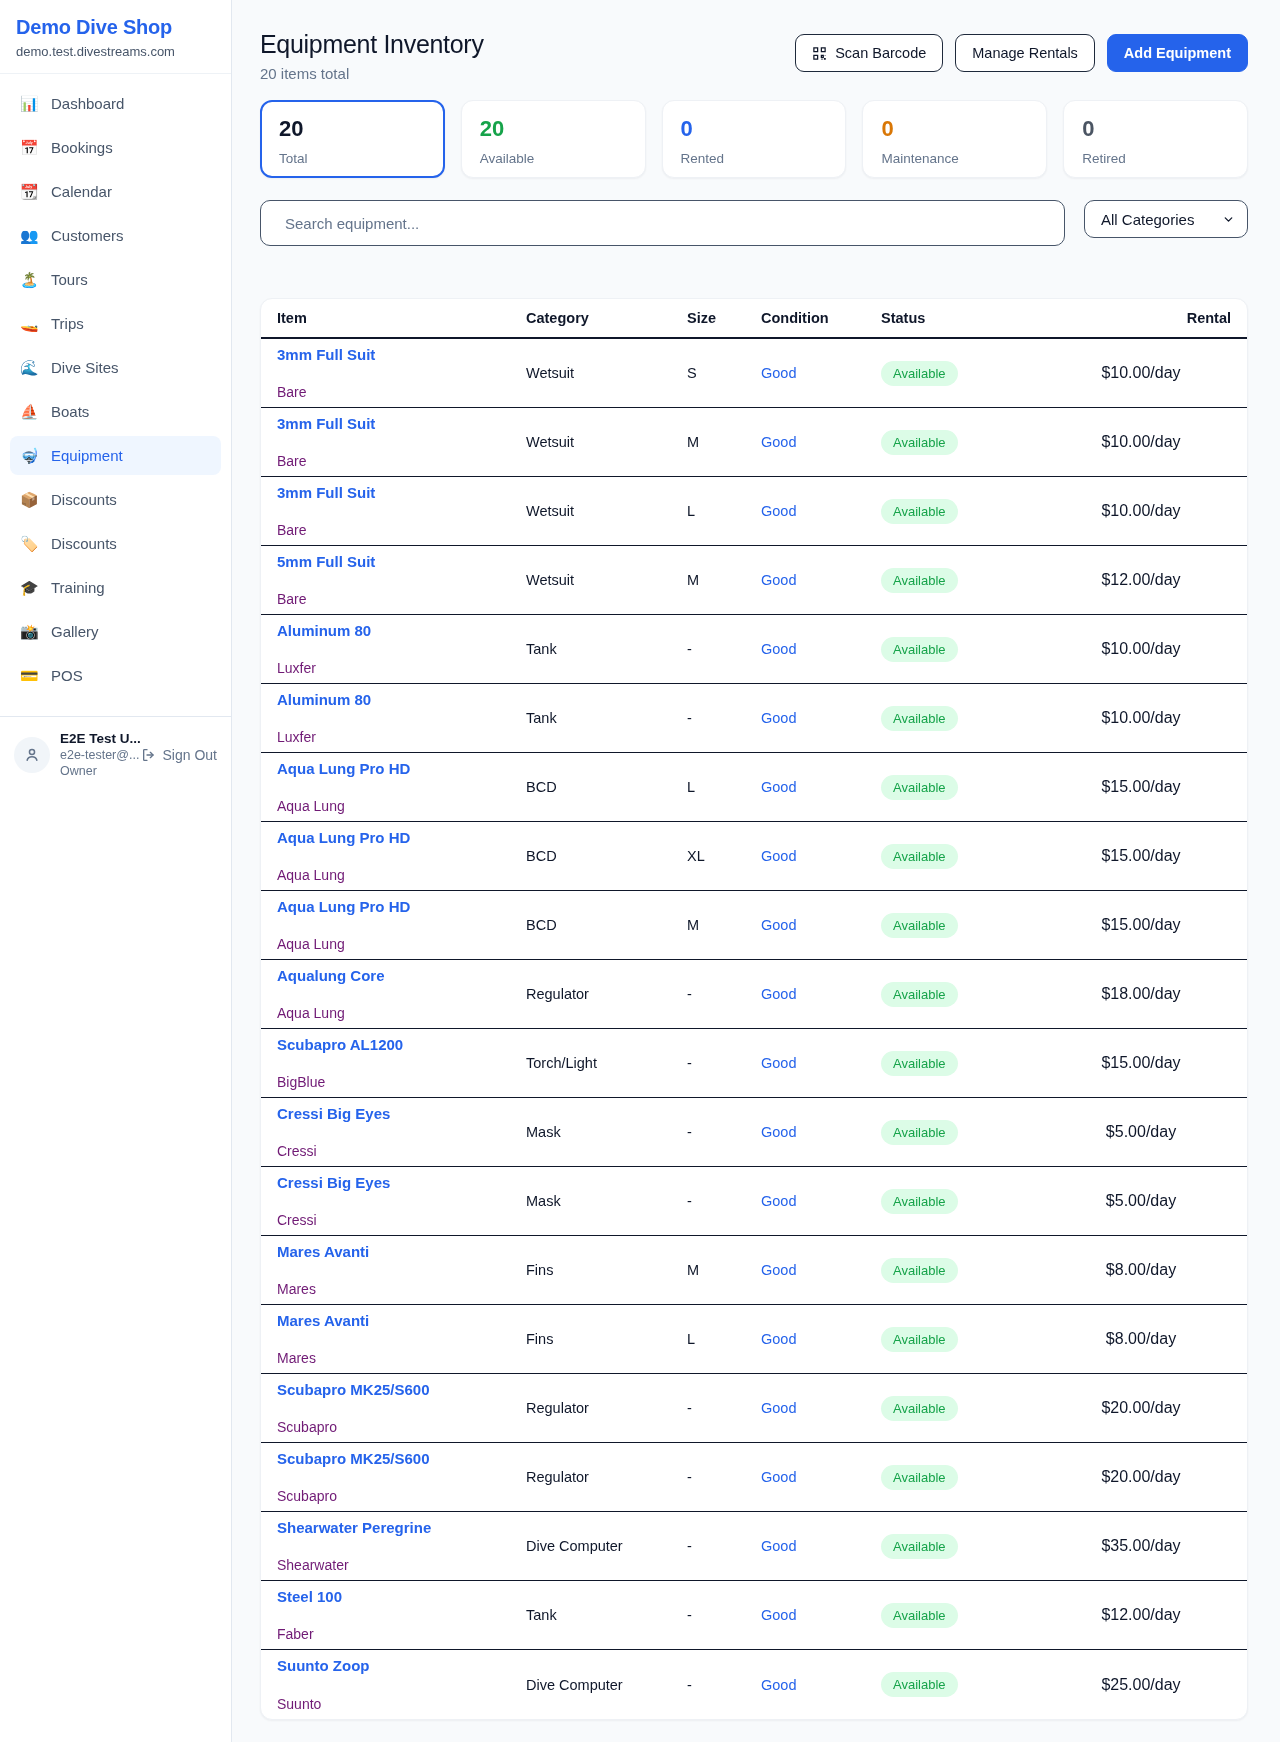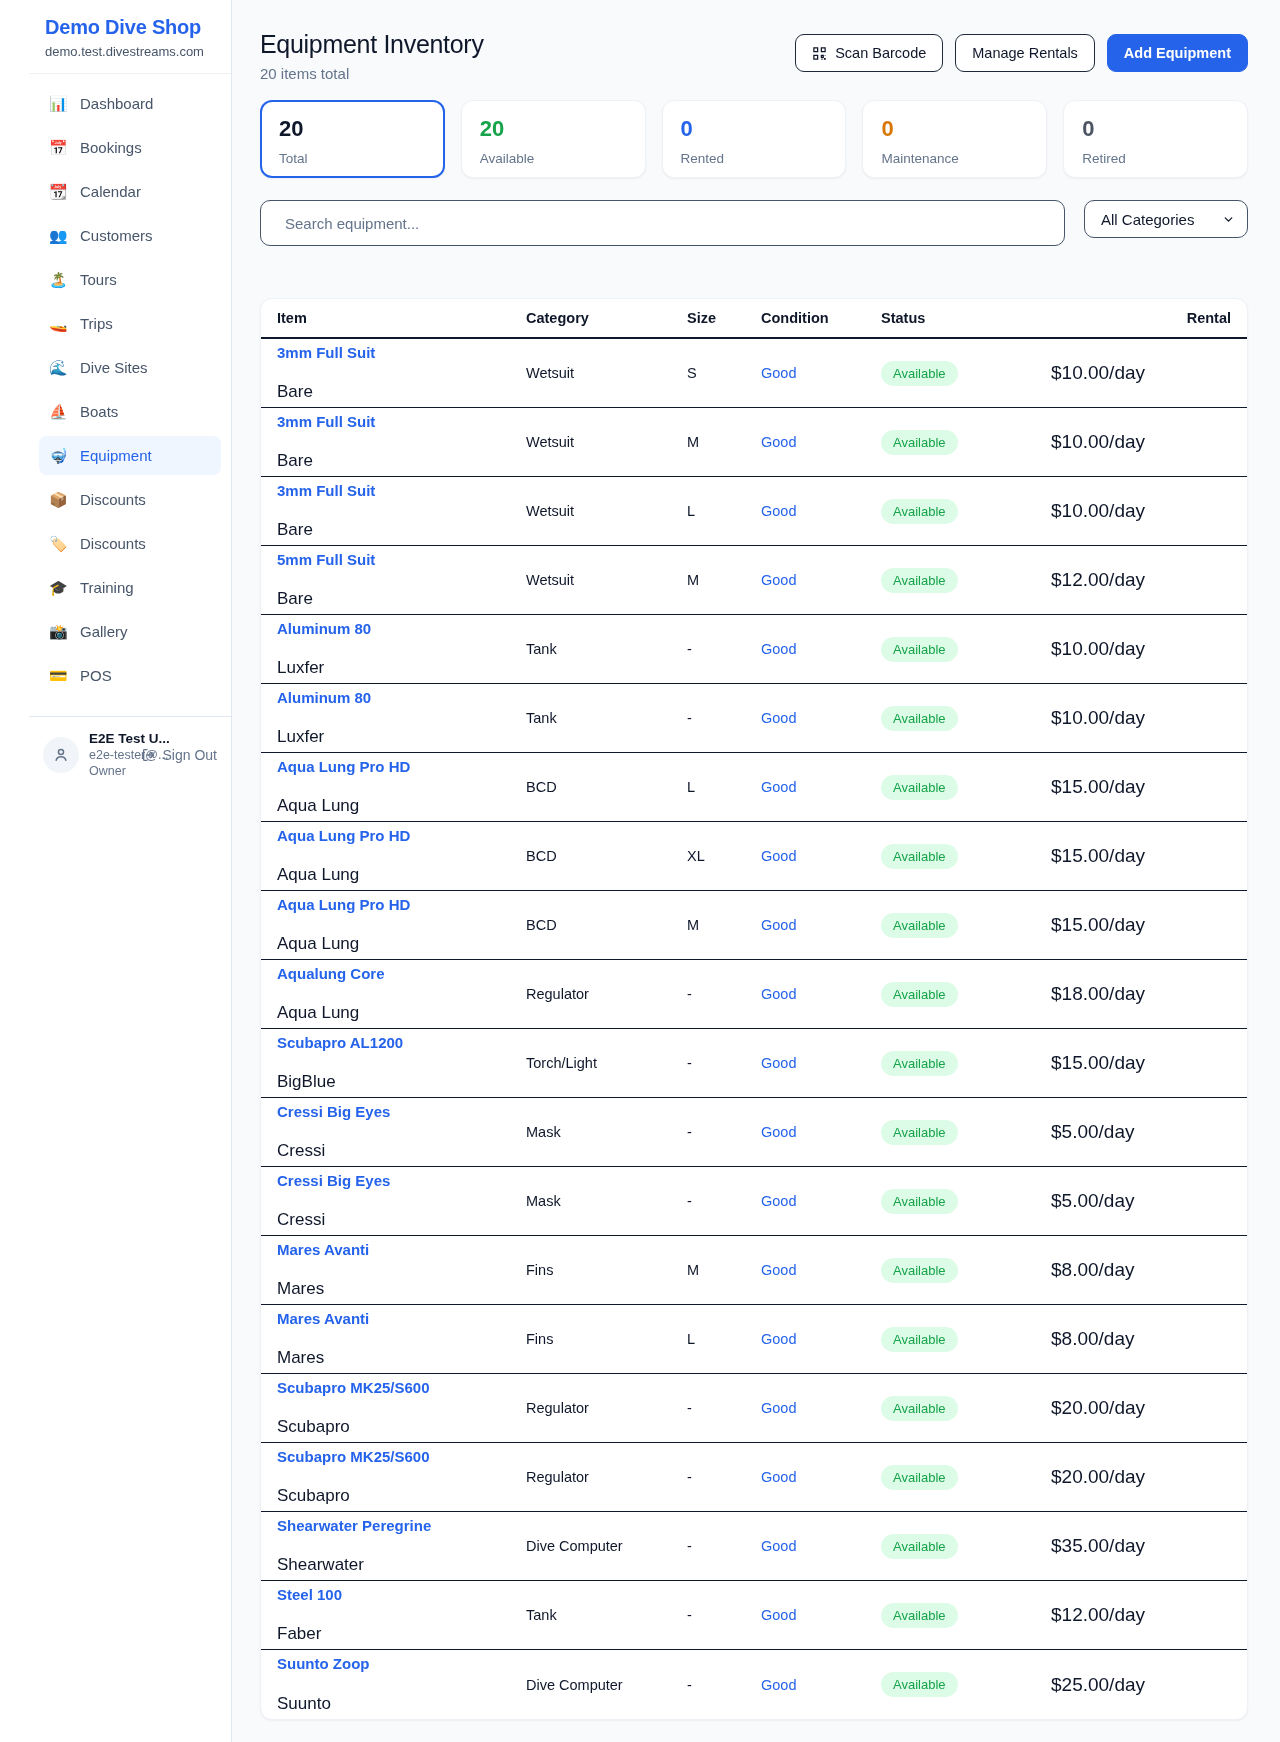--- a/index.html
+++ b/index.html
@@ -4,21 +4,21 @@
 <style>
   * { margin:0; padding:0; box-sizing:border-box; }
   html,body { width:1280px; height:1742px; overflow:hidden; }
   body {
     font-family:"Liberation Sans","DejaVu Sans",sans-serif;
     background:#f8fafc; color:#0f172a; display:flex;
   }
   
   .sidebar {
     width:232px; min-width:232px; background:#fff; border-right:1px solid #e2e8f0;
-    height:1742px; display:flex; flex-direction:column;padding-left:29px;
+    height:1742px; display:flex; flex-direction:column;
   }
   .brand { padding:16px 16px 14px 16px; border-bottom:1px solid #eef2f6; }
   .brand-name { color:#2563eb; font-size:20px; font-weight:800; letter-spacing:-.2px; }
   .brand-domain { color:#475569; font-size:13px; margin-top:5px; }
   .nav { padding:10px 10px 8px 10px; }
   .nav-item {
     display:flex; align-items:center; gap:11px; height:39px; padding:0 10px;
     border-radius:8px; color:#475569; font-size:15px; cursor:pointer; margin-bottom:5px;
   }
   .nav-item .nav-ico { width:20px; font-size:15px; text-align:center; }
@@ -74,28 +74,28 @@
     background:#fff; border-radius:12px; border:1px solid #eef1f5;
     box-shadow:0 1px 2px rgba(15,23,42,.05); overflow:hidden; margin-bottom:32px;
   }
   .t-grid { display:grid; grid-template-columns:249px 161px 74px 120px 170px 1fr; align-items:center; padding:0 16px; }
   .t-head { height:40px; border-bottom:2px solid #0f172a; font-weight:700; font-size:14.5px; }
   .t-head .col-rental { text-align:right; }
   .t-row { height:69px; border-bottom:1px solid #0f172a; }
   .t-row:last-child { border-bottom:none; }
   .cell-item { line-height:1.3; }
   .item-name { color:#2563eb; font-size:15px; font-weight:700; cursor:pointer; }
-  .item-brand { color:#0f172a; font-size:17px; margin-top:19px; }
+  .item-brand { color:#701a75; font-size:14px; margin-top:19px; }
   .cell { font-size:14.5px; color:#0f172a; }
   .cond { color:#2563eb; cursor:pointer; }
   .badge {
     display:inline-block; background:#dcfce7; color:#16a34a; font-size:13px;
     padding:5px 12px; border-radius:999px;
   }
-  .cell-rental { text-align:left; font-size:19px; }
+  .cell-rental { text-align:center; font-size:16px; }
   svg { display:block; }
 </style>
 </head>
 <body>
 
 <aside class="sidebar">
   <div class="brand">
     <div class="brand-name">Demo Dive Shop</div>
     <div class="brand-domain">demo.test.divestreams.com</div>
   </div>

